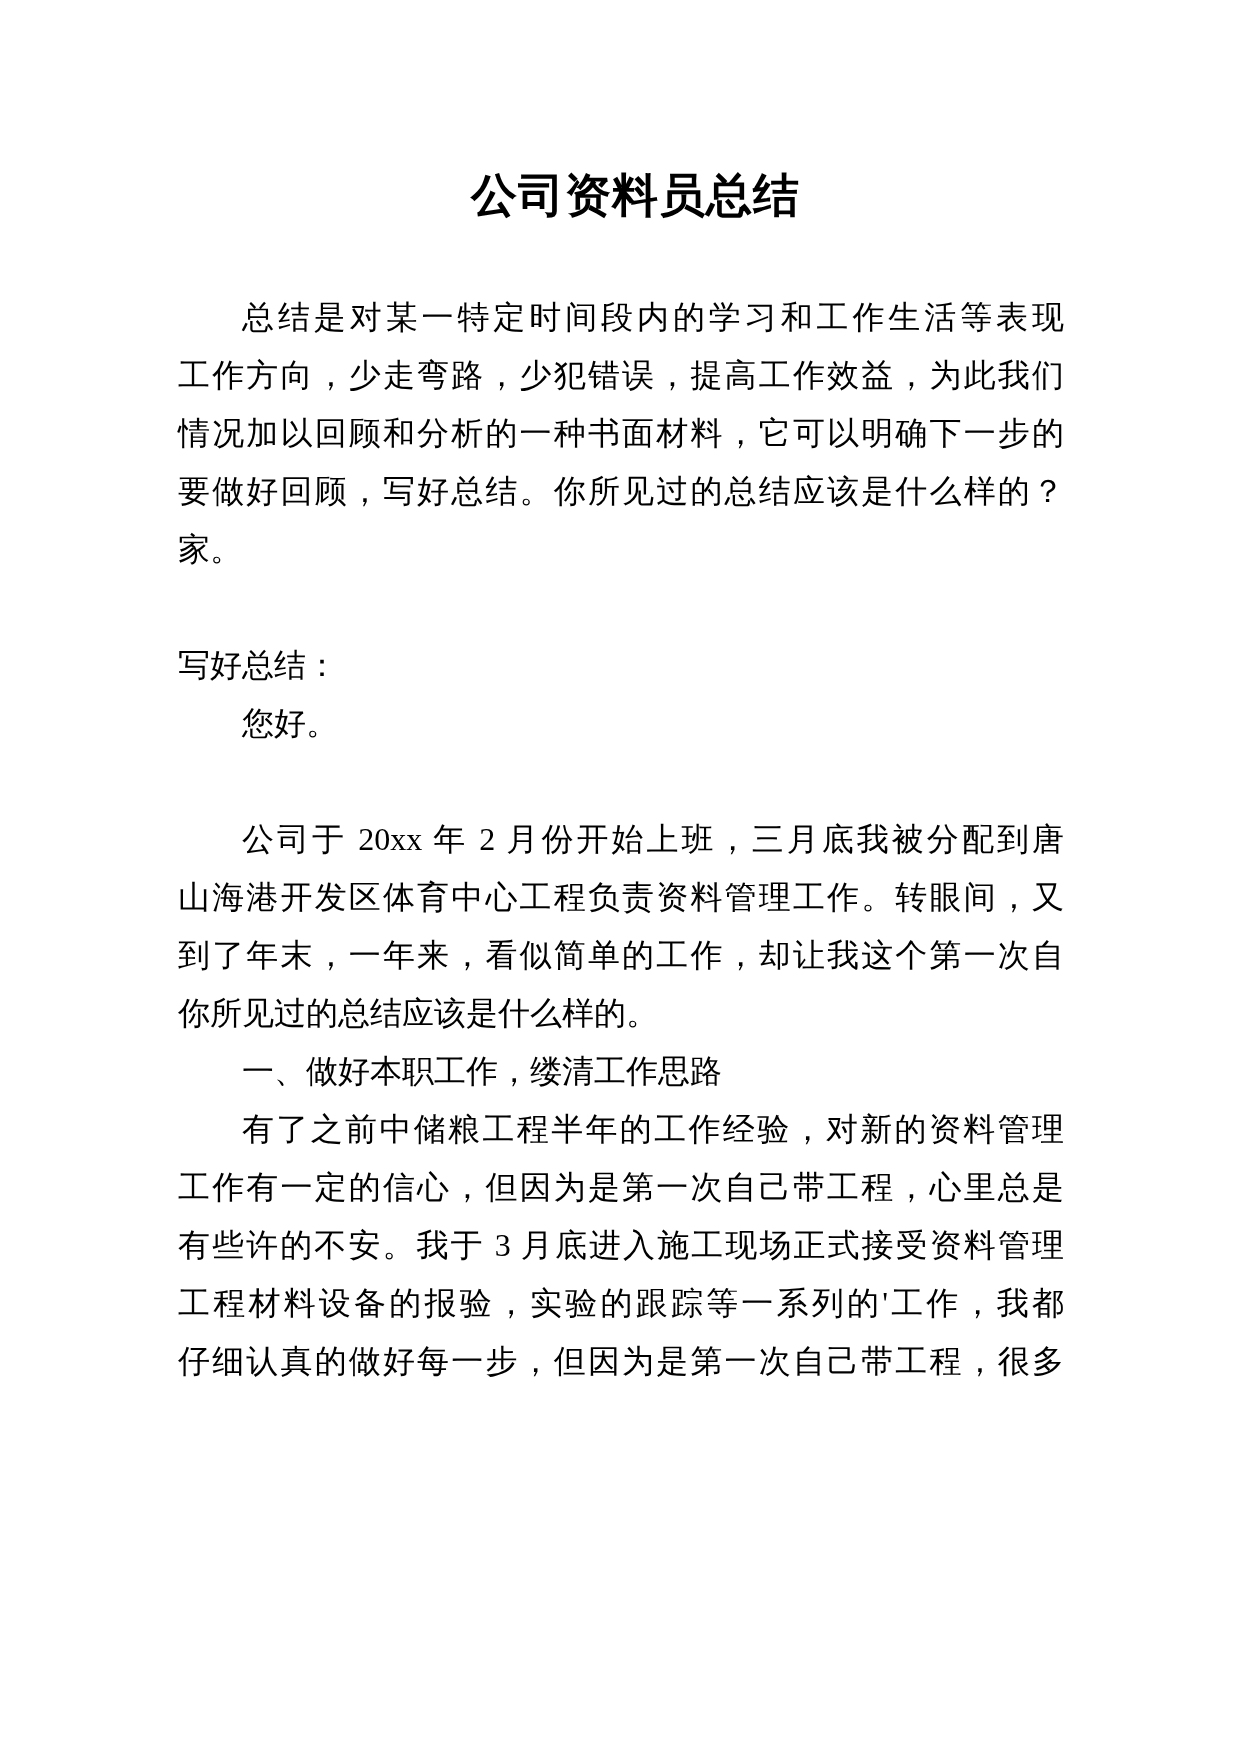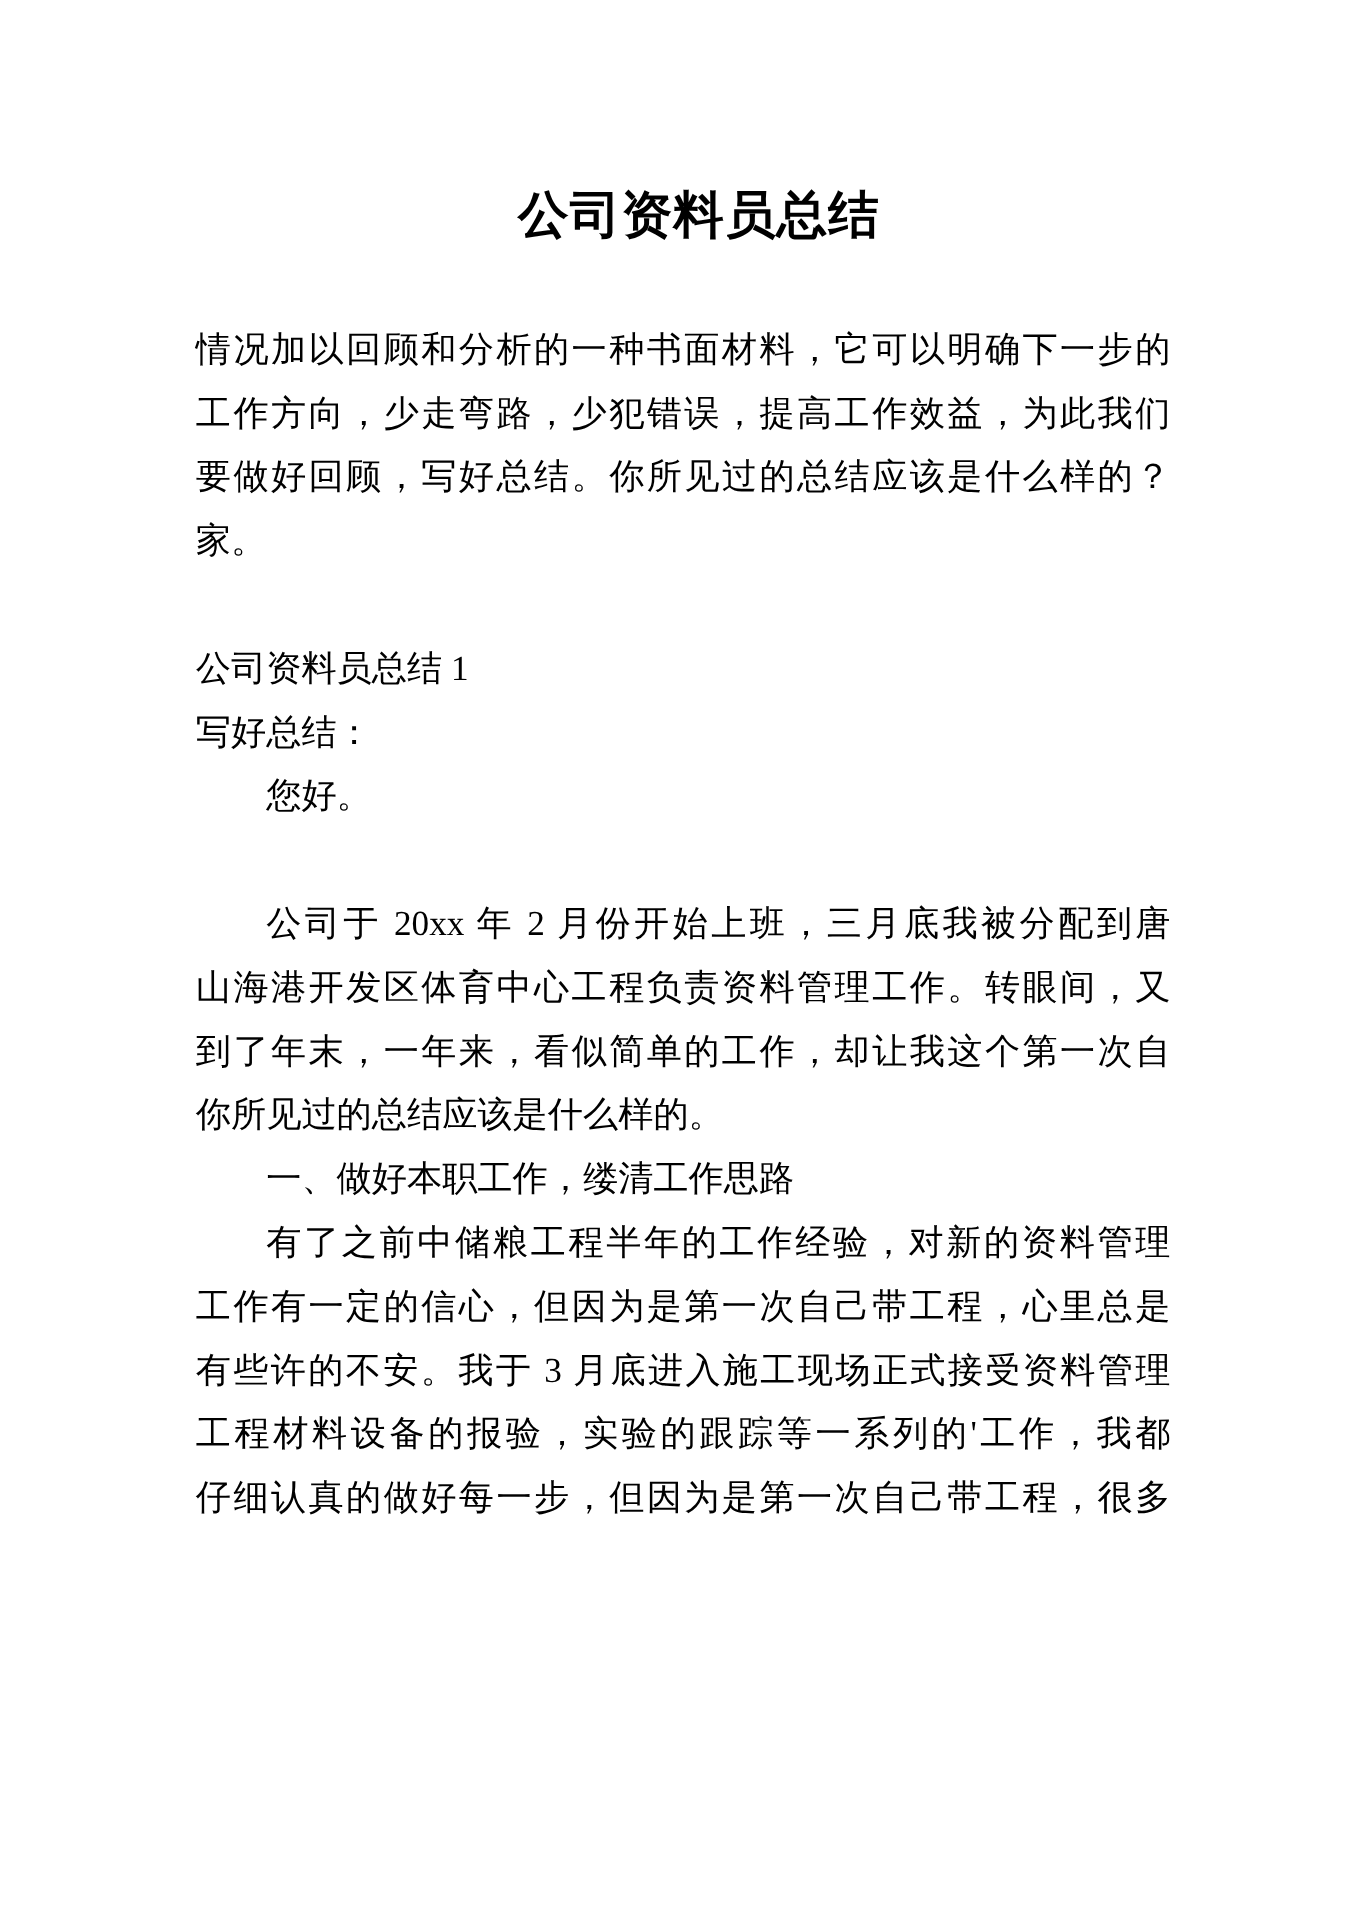--- a/index.html
+++ b/index.html
@@ -55,26 +55,26 @@
   .line.blank {
     height: 58px;
   }
 </style>
 </head>
 <body>
 
 <div class="page">
   <h1 class="title">公司资料员总结</h1>
   <div class="doc-body">
+      <div class="line indent fill">总结是对某一特定时间段内的学习和工作生活等表现</div>
+      <div class="line fill">工作方向，少走弯路，少犯错误，提高工作效益，为此我们</div>
       <div class="line fill">情况加以回顾和分析的一种书面材料，它可以明确下一步的</div>
-      <div class="line fill">工作方向，少走弯路，少犯错误，提高工作效益，为此我们</div>
       <div class="line fill">要做好回顾，写好总结。你所见过的总结应该是什么样的？</div>
       <div class="line">家。</div>
       <div class="line blank"></div>
-      <div class="line">公司资料员总结 1</div>
       <div class="line">写好总结：</div>
       <div class="line indent">您好。</div>
       <div class="line blank"></div>
       <div class="line indent fill">公司于 20xx 年 2 月份开始上班，三月底我被分配到唐</div>
       <div class="line fill">山海港开发区体育中心工程负责资料管理工作。转眼间，又</div>
       <div class="line fill">到了年末，一年来，看似简单的工作，却让我这个第一次自</div>
       <div class="line">你所见过的总结应该是什么样的。</div>
       <div class="line indent">一、做好本职工作，缕清工作思路</div>
       <div class="line indent fill">有了之前中储粮工程半年的工作经验，对新的资料管理</div>
       <div class="line fill">工作有一定的信心，但因为是第一次自己带工程，心里总是</div>

